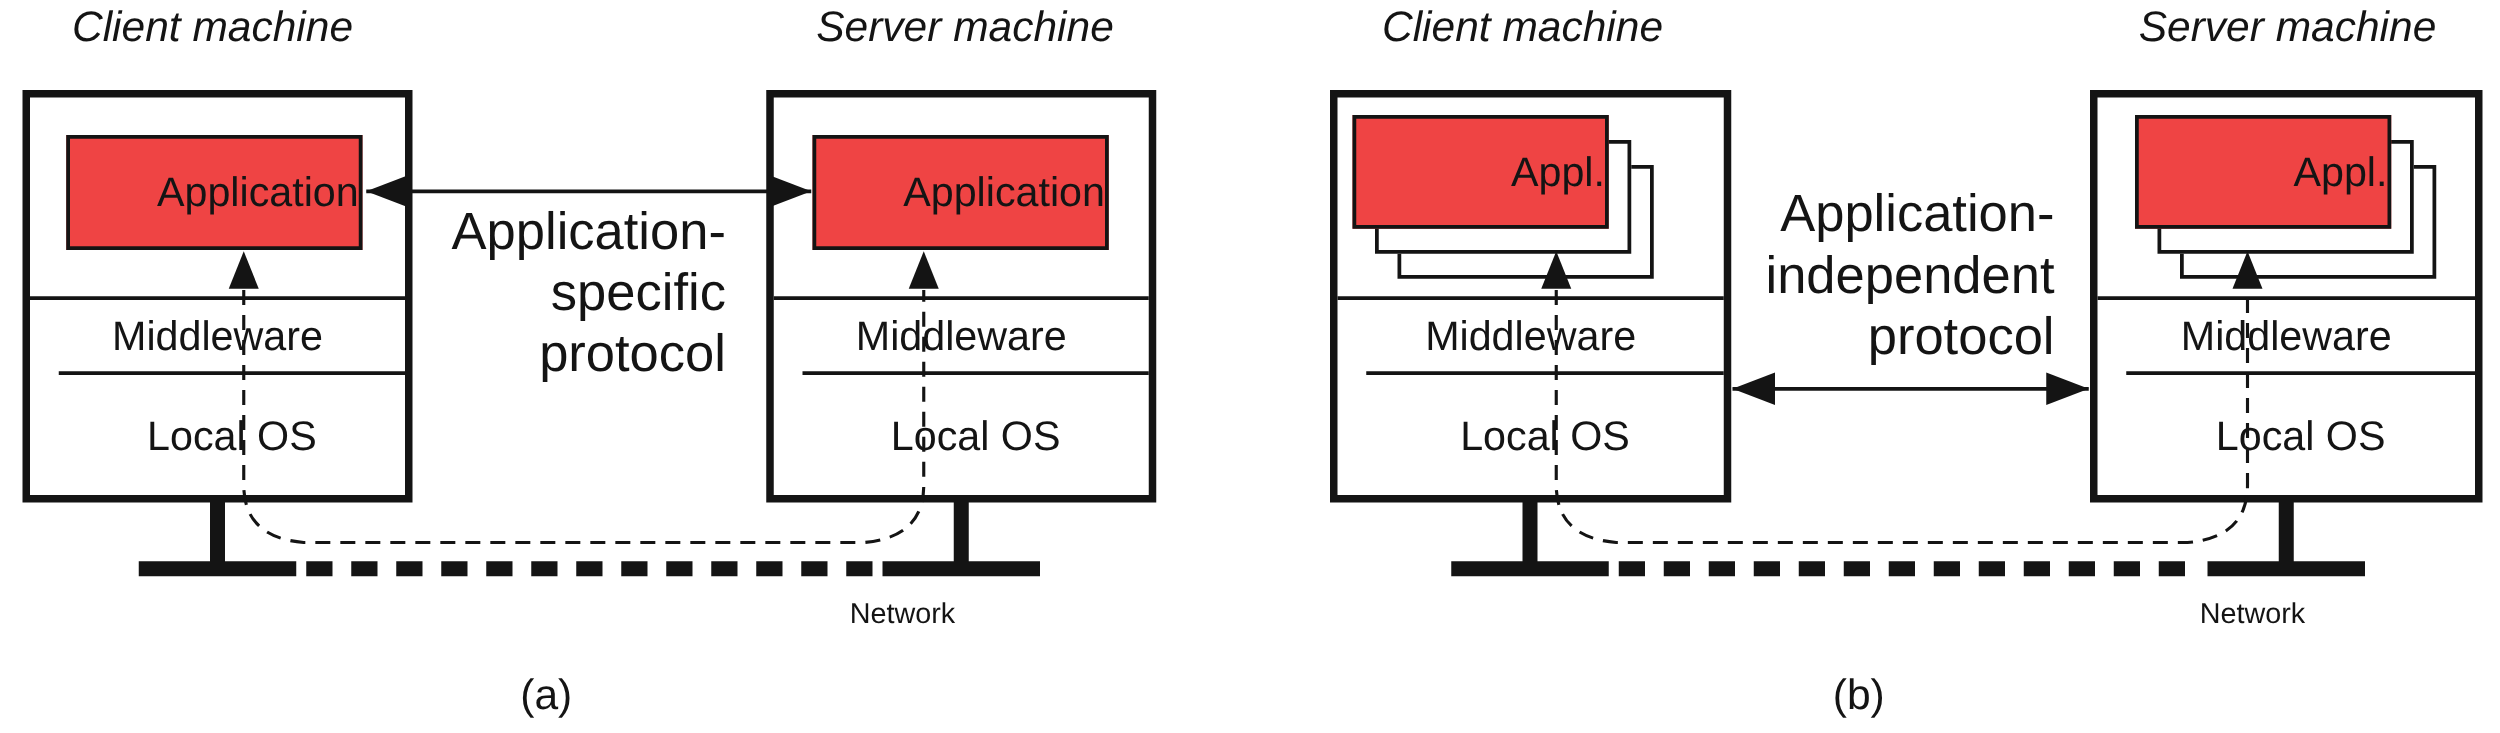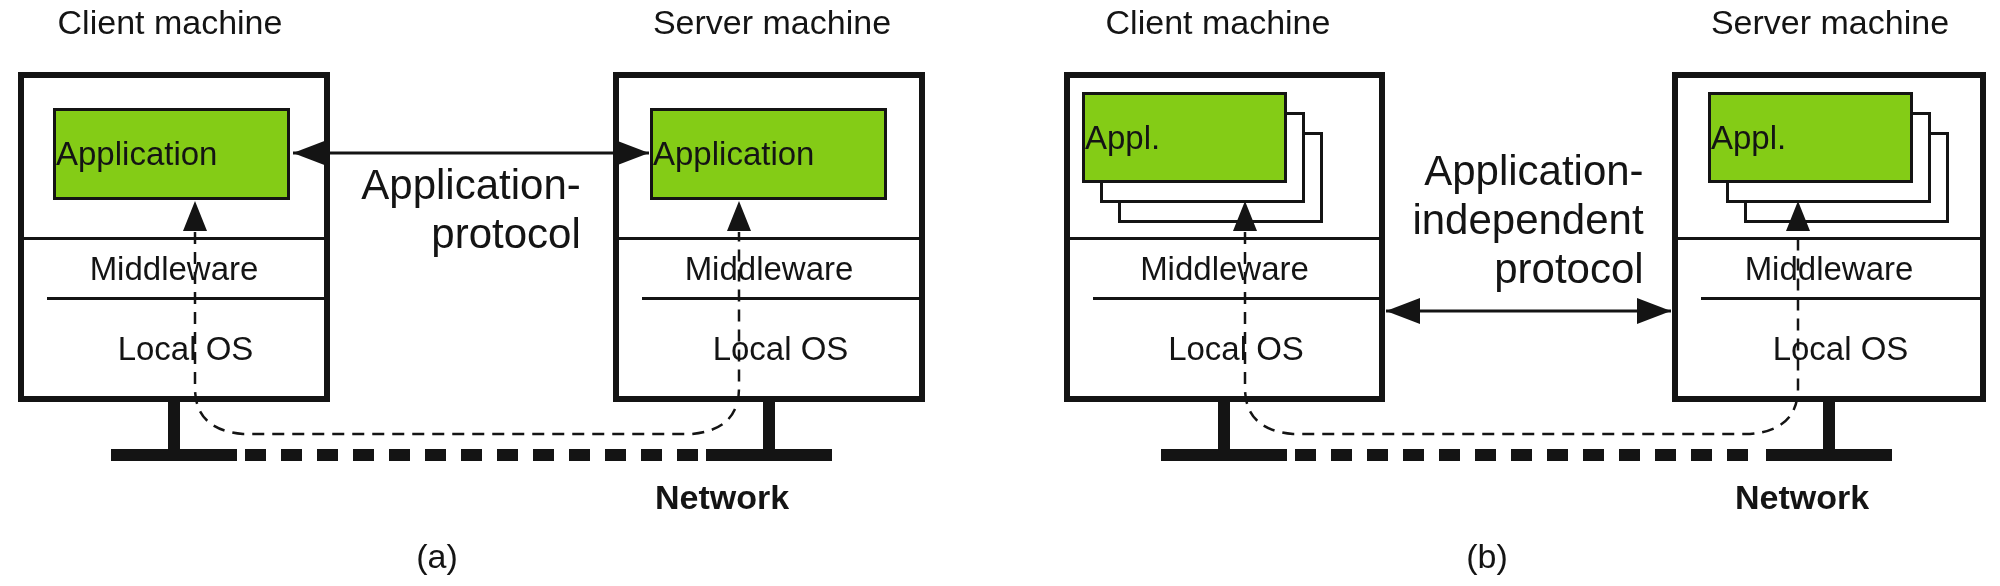--- a/index.html
+++ b/index.html
@@ -11,36 +11,36 @@
     position:absolute;box-sizing:border-box;border:6px solid #141414;background:#fff;
     display:flex;flex-direction:column;z-index:1;
   }
   .zone-app{height:159px;position:relative;}
   .zone-mw{height:60px;box-sizing:border-box;border-top:3px solid #141414;
     display:flex;align-items:center;justify-content:center;}
   .zone-os{flex:1;box-sizing:border-box;border-top:3px solid #141414;
     display:flex;align-items:center;justify-content:center;margin-left:23px;}
   .layer-label{font-size:33px;line-height:1;}
   .app-box{
-    position:absolute;box-sizing:border-box;border:3px solid #141414;background:#84cc16;
-    display:flex;align-items:center;justify-content:flex-start;font-size:33px;
+    position:absolute;box-sizing:border-box;border:3px solid #141414;background:#ef4444;
+    display:flex;align-items:center;justify-content:flex-end;font-size:33px;
   }
   .ghost-box{
     position:absolute;box-sizing:border-box;border:3px solid #141414;background:#fff;
   }
   .title{
     position:absolute;top:2px;transform:translateX(-50%);font-size:34px;line-height:1.2;
-    white-space:nowrap;z-index:2;
+    white-space:nowrap;z-index:2;font-style:italic;
   }
   .protocol{
     position:absolute;transform:translateX(-50%);text-align:right;font-size:42px;
     line-height:49px;z-index:2;white-space:nowrap;
   }
   .network-label{
-    position:absolute;transform:translateX(-50%);font-size:34px;line-height:1.2;z-index:2;font-weight:bold;
+    position:absolute;transform:translateX(-50%);font-size:23px;line-height:1.2;z-index:2;
   }
   .panel-label{
     position:absolute;transform:translateX(-50%);font-size:34px;line-height:1.2;z-index:2;
   }
   #overlay{position:absolute;left:0;top:0;z-index:5;pointer-events:none;}
 </style>
 </head>
 <body>
 
 <div id="canvas">
@@ -71,20 +71,21 @@
     <div class="zone-mw">
       <span class="layer-label">Middleware</span>
     </div>
     <div class="zone-os">
       <span class="layer-label">Local OS</span>
     </div>
   </div>
 
   <div class="protocol" style="left:471px;top:160px;">
     <div>Application-</div>
+    <div>specific</div>
     <div>protocol</div>
   </div>
 
   <div class="network-label" style="left:722px;top:477px;">Network</div>
   <div class="panel-label" style="left:437px;top:536px;">(a)</div>
 
   <div class="title" style="left:1218px;">Client machine</div>
   <div class="title" style="left:1830px;">Server machine</div>
 
   <div class="machine" style="left:1064px;top:72px;width:321px;height:330px;">

